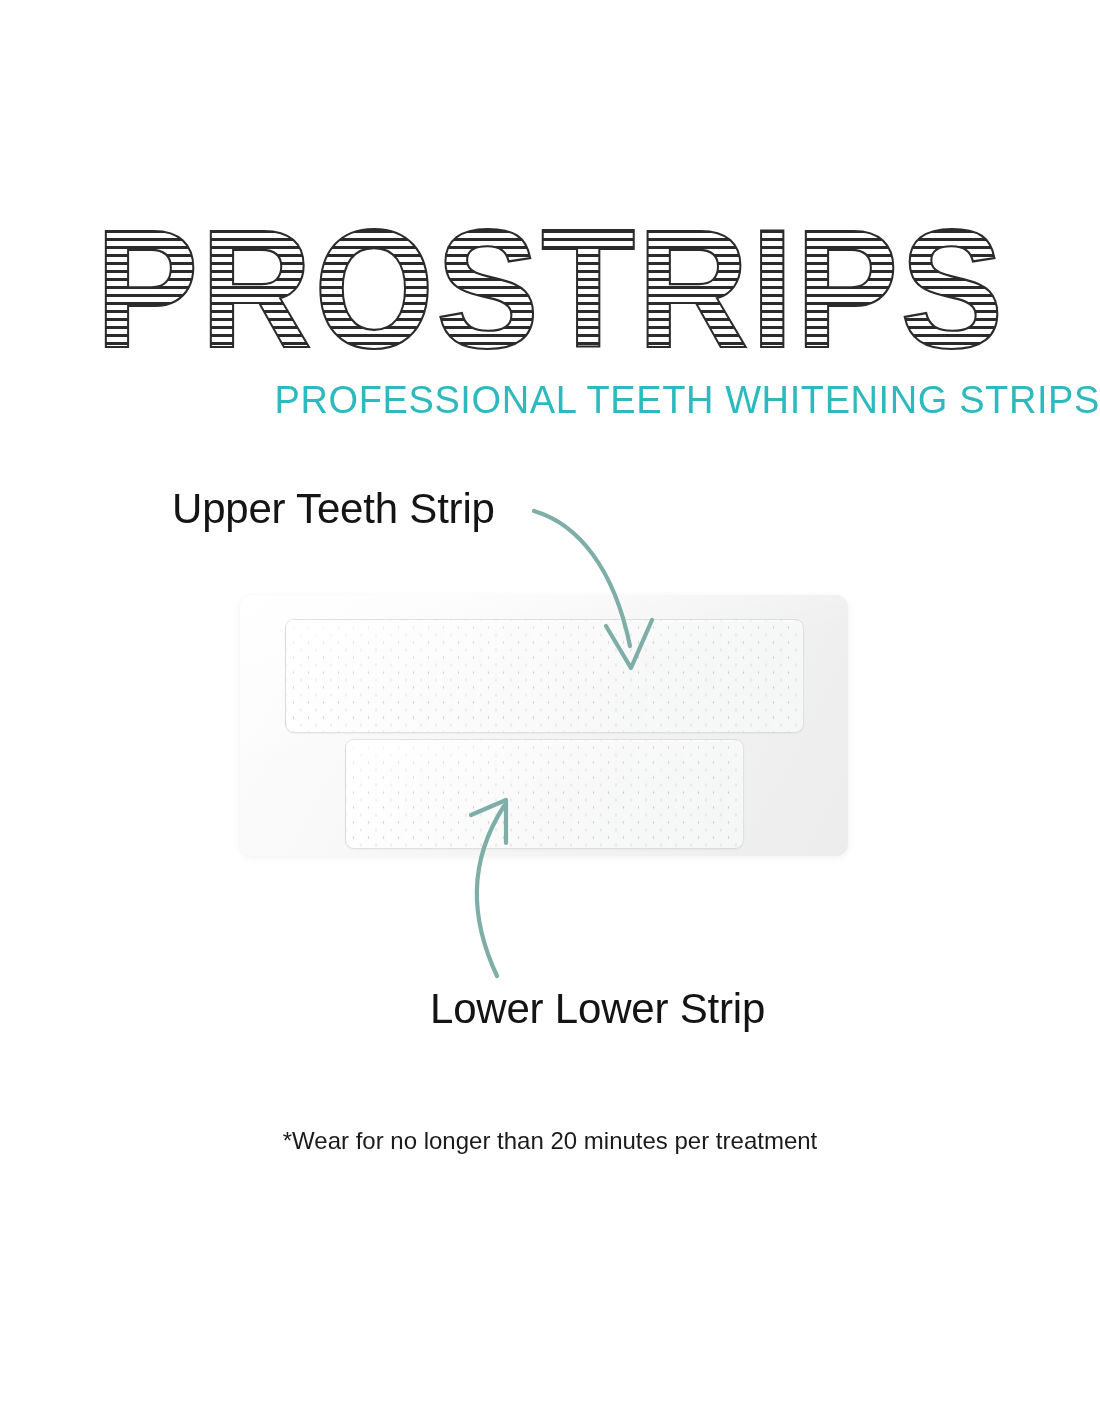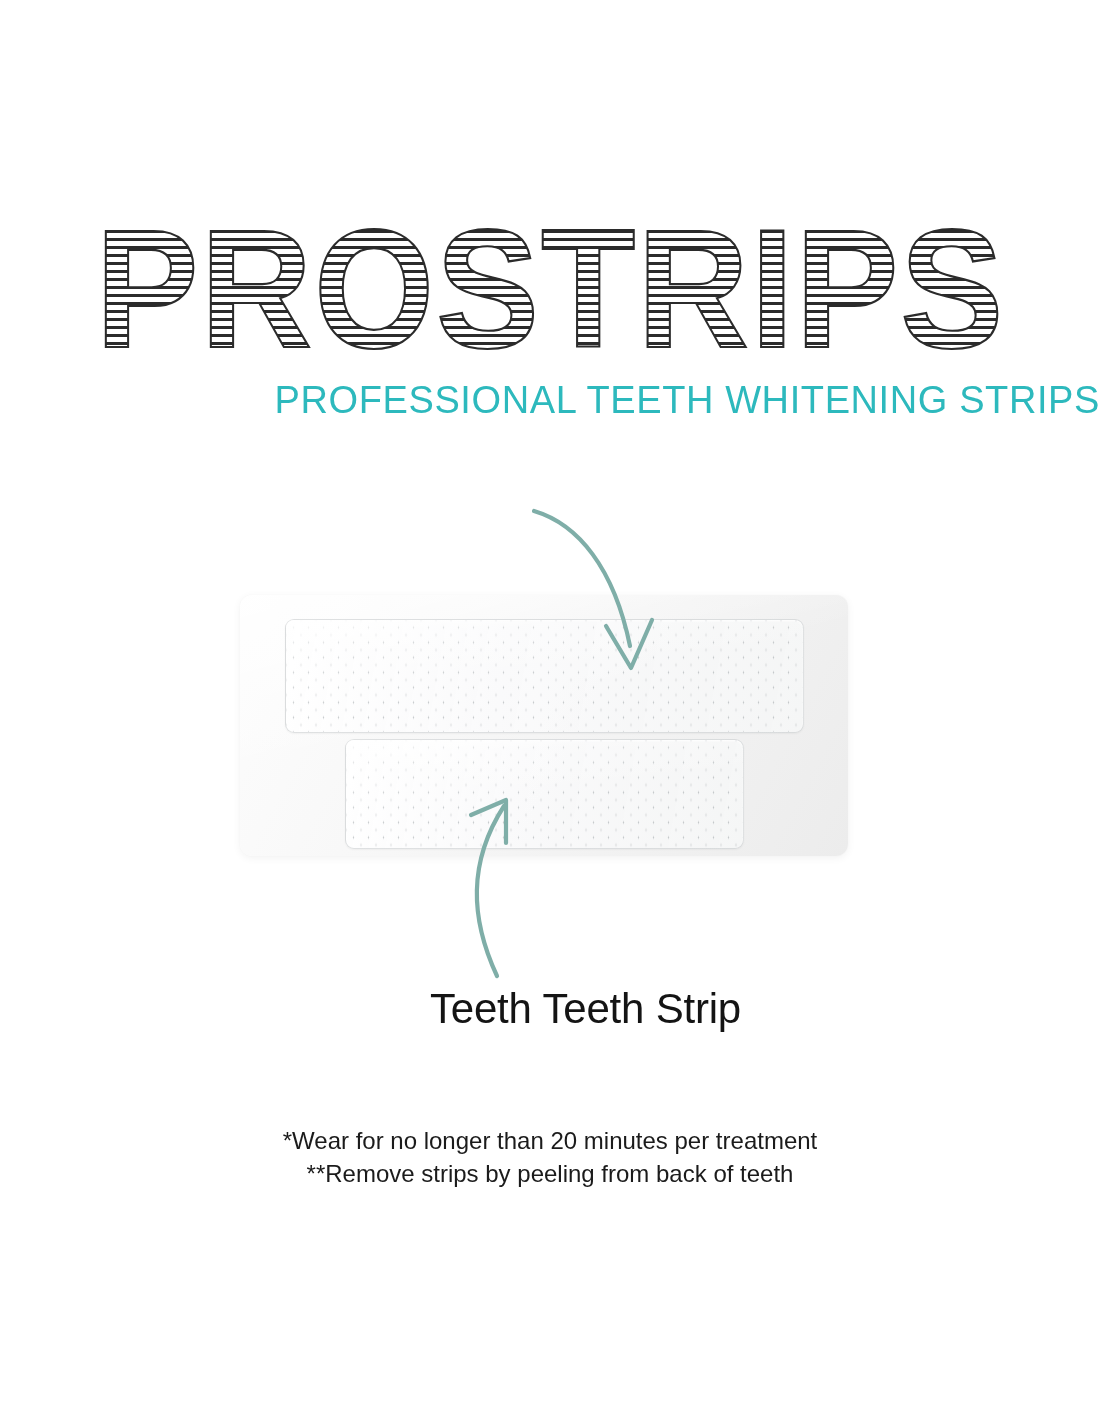--- a/index.html
+++ b/index.html
@@ -198,46 +198,46 @@
 
   <div class="logo-wrap">
     <span class="logo-text">PROSTRIPS</span>
   </div>
   <div class="logo-outline">
     <span>PROSTRIPS</span>
   </div>
 
   <div class="logo-sub">PROFESSIONAL TEETH WHITENING STRIPS</div>
 
+  <div id="label-upper" class="callout-label">Upper Teeth Strip</div>
 
   <div class="product">
     <div class="card"></div>
 
     <div id="strip-upper" class="strip">
       <div class="texture"></div>
       <div class="gloss"></div>
     </div>
 
     <div id="strip-lower" class="strip">
       <div class="texture"></div>
       <div class="gloss"></div>
     </div>
   </div>
 
-  <div id="label-lower" class="callout-label">Teeth Teeth Strip</div>
+  <div id="label-lower" class="callout-label">Lower Lower Strip</div>
 
   <svg class="arrow-svg" viewBox="0 0 1100 1422">
     <g>
       <path d="M 534 511 C 578 524, 614 568, 630 646" fill="none" stroke="#7faea8" stroke-width="4.2" stroke-linecap="round"></path>
       <path d="M 606 626 L 631 668 L 652 620" fill="none" stroke="#7faea8" stroke-width="4.2" stroke-linecap="round" stroke-linejoin="round"></path>
     </g>
     <g>
       <path d="M 497 976 C 470 918, 468 862, 504 806" fill="none" stroke="#7faea8" stroke-width="4.2" stroke-linecap="round"></path>
       <path d="M 471 815 L 506 800 L 506 843" fill="none" stroke="#7faea8" stroke-width="4.2" stroke-linecap="round" stroke-linejoin="round"></path>
     </g>
   </svg>
 
   <div class="footnotes">
     <div class="footnote">*Wear for no longer than 20 minutes per treatment</div>
-    <div class="footnote">**Remove strips by peeling from back of teeth</div>
   </div>
 
 </div>
 
 </body></html>

